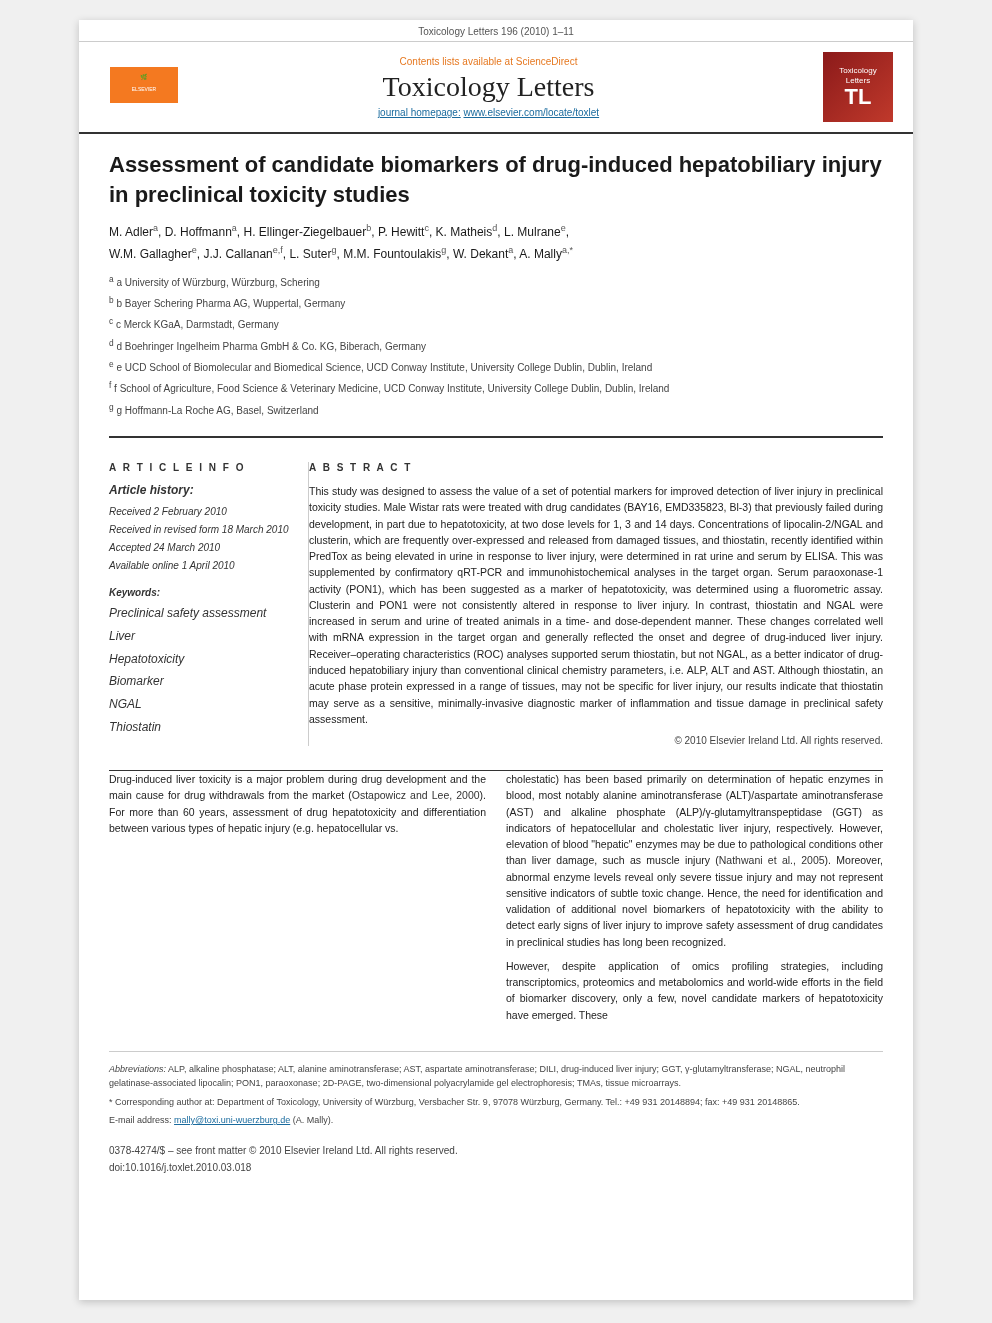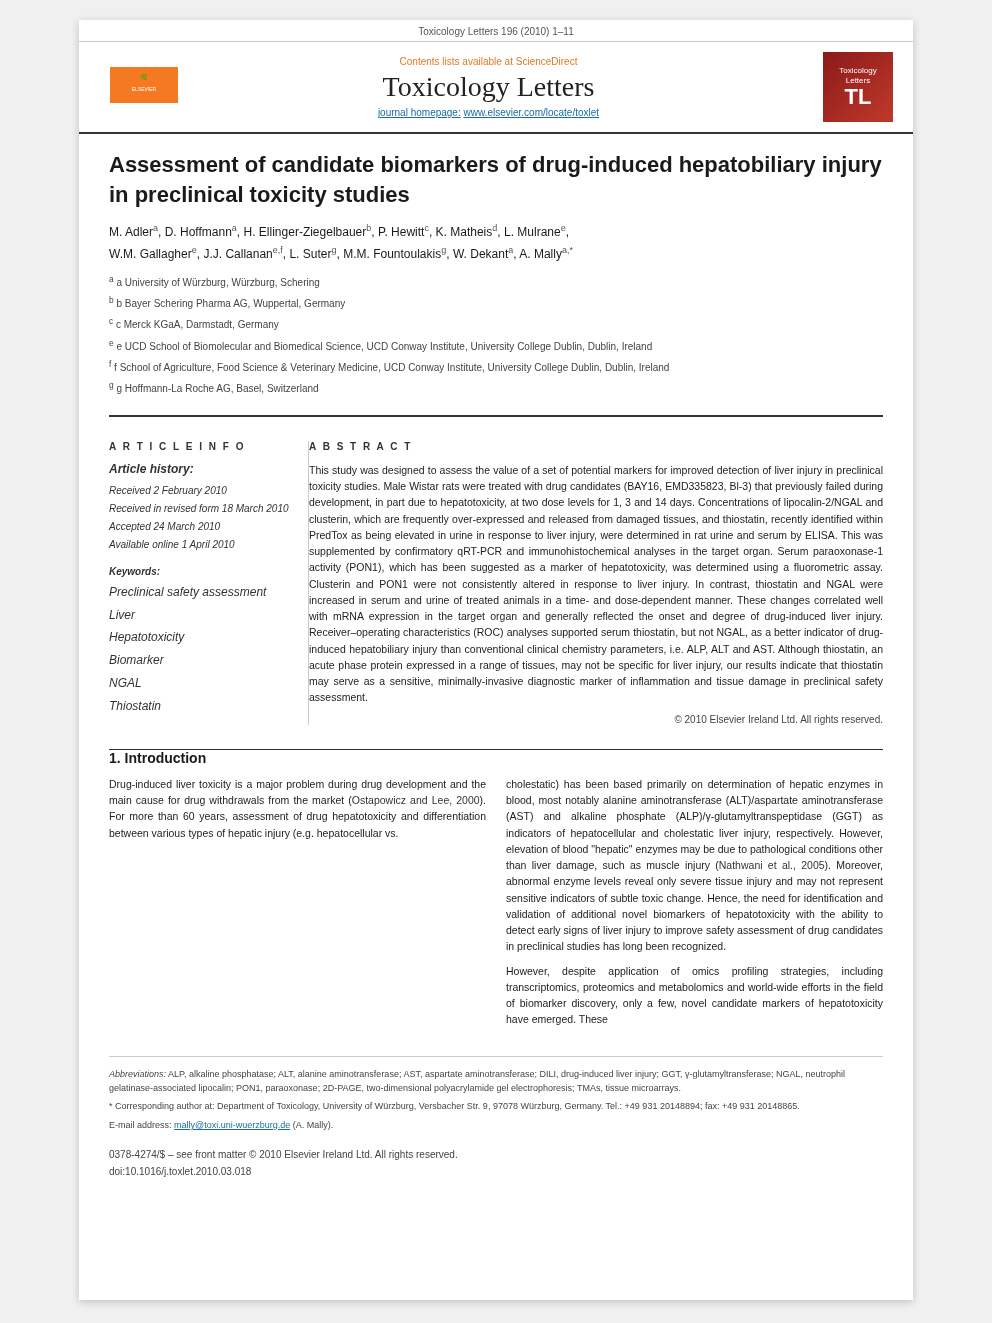--- a/index.html
+++ b/index.html
@@ -311,20 +311,21 @@
 
     <div class="authors">
       M. Adler<sup>a</sup>, D. Hoffmann<sup>a</sup>, H. Ellinger-Ziegelbauer<sup>b</sup>, P. Hewitt<sup>c</sup>, K. Matheis<sup>d</sup>, L. Mulrane<sup>e</sup>,<br>
       W.M. Gallagher<sup>e</sup>, J.J. Callanan<sup>e,f</sup>, L. Suter<sup>g</sup>, M.M. Fountoulakis<sup>g</sup>, W. Dekant<sup>a</sup>, A. Mally<sup>a,*</sup>
     </div>
 
     <div class="affiliations">
       <div><sup>a</sup> <span>a University of Würzburg, Würzburg, Schering</span></div>
       <div><sup>b</sup> <span>b Bayer Schering Pharma AG, Wuppertal, Germany</span></div>
       <div><sup>c</sup> <span>c Merck KGaA, Darmstadt, Germany</span></div>
+      <div><sup>d</sup> <span>d Boehringer Ingelheim Pharma GmbH &amp; Co. KG, Biberach, Germany</span></div>
       <div><sup>e</sup> <span>e UCD School of Biomolecular and Biomedical Science, UCD Conway Institute, University College Dublin, Dublin, Ireland</span></div>
       <div><sup>f</sup> <span>f School of Agriculture, Food Science &amp; Veterinary Medicine, UCD Conway Institute, University College Dublin, Dublin, Ireland</span></div>
       <div><sup>g</sup> <span>g Hoffmann-La Roche AG, Basel, Switzerland</span></div>
     </div>
 
     <div class="two-col">
 
       <div class="article-info-col">
         <div class="section-heading">A R T I C L E   I N F O</div>
 
@@ -351,24 +352,20 @@
         <div class="section-heading">A B S T R A C T</div>
         <div class="abstract-text">
           <p>This study was designed to assess the value of a set of potential markers for improved detection of liver injury in preclinical toxicity studies. Male Wistar rats were treated with drug candidates (BAY16, EMD335823, Bl-3) that previously failed during development, in part due to hepatotoxicity, at two dose levels for 1, 3 and 14 days. Concentrations of lipocalin-2/NGAL and clusterin, which are frequently over-expressed and released from damaged tissues, and thiostatin, recently identified within PredTox as being elevated in urine in response to liver injury, were determined in rat urine and serum by ELISA. This was supplemented by confirmatory qRT-PCR and immunohistochemical analyses in the target organ. Serum paraoxonase-1 activity (PON1), which has been suggested as a marker of hepatotoxicity, was determined using a fluorometric assay. Clusterin and PON1 were not consistently altered in response to liver injury. In contrast, thiostatin and NGAL were increased in serum and urine of treated animals in a time- and dose-dependent manner. These changes correlated well with mRNA expression in the target organ and generally reflected the onset and degree of drug-induced liver injury. Receiver–operating characteristics (ROC) analyses supported serum thiostatin, but not NGAL, as a better indicator of drug-induced hepatobiliary injury than conventional clinical chemistry parameters, i.e. ALP, ALT and AST. Although thiostatin, an acute phase protein expressed in a range of tissues, may not be specific for liver injury, our results indicate that thiostatin may serve as a sensitive, minimally-invasive diagnostic marker of inflammation and tissue damage in preclinical safety assessment.</p>
         </div>
         <div class="abstract-copyright">© 2010 Elsevier Ireland Ltd. All rights reserved.</div>
       </div>
 
     </div>
 
     <div>
-      <div class="section-title">
-        <span>1.</span>
-        <span>Introduction</span>
-      </div>
 
       <div class="body-two-col">
 
         <div class="body-col">
           <p>
             Drug-induced liver toxicity is a major problem during drug development and the main cause for drug withdrawals from the market (<span class="ref-link">Ostapowicz and Lee, 2000</span>). For more than 60 years, assessment of drug hepatotoxicity and differentiation between various types of hepatic injury (e.g. hepatocellular vs.
           </p>
         </div>
 
         <div class="body-col">

